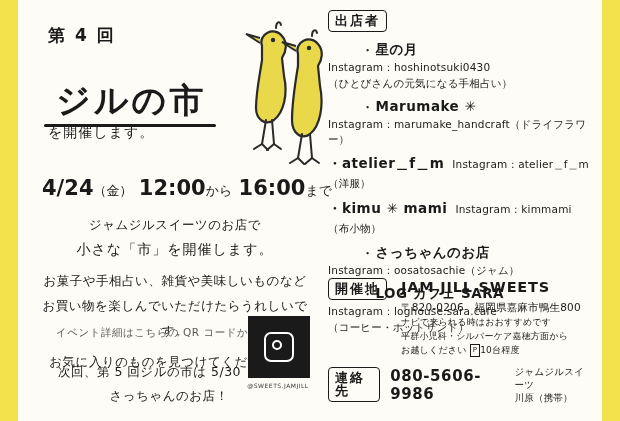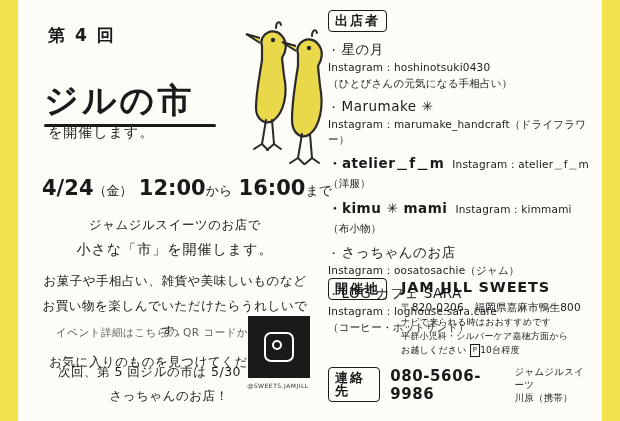--- a/index.html
+++ b/index.html
@@ -63,20 +63,21 @@
     top: 72px;
     width: 175px;
     height: 42px;
   }
   .title-text {
     font-size: 34px;
     font-weight: 700;
     letter-spacing: 3px;
     line-height: 40px;
     white-space: nowrap;
+    margin-left: 12px;
   }
   .title-underline {
     position: absolute;
     left: 0;
     top: 44px;
     width: 172px;
     height: 3px;
     background: #1a1a1a;
     border-radius: 2px;
   }
@@ -207,23 +208,24 @@
     width: 262px;
   }
   .vendor-list {
     margin-top: 9px;
   }
   .vendor {
     margin-bottom: 7px;
   }
   .v-name {
     font-size: 13.5px;
-    font-weight: 400;
+    font-weight: 700;
     letter-spacing: 0.5px;
     line-height: 17px;
+    margin-left: 34px;
   }
   .v-name .dot {
     font-size: 11px;
     margin-right: 2px;
   }
   .v-line {
     font-size: 10.5px;
     line-height: 15px;
     letter-spacing: 0.2px;
     margin-top: 1px;

